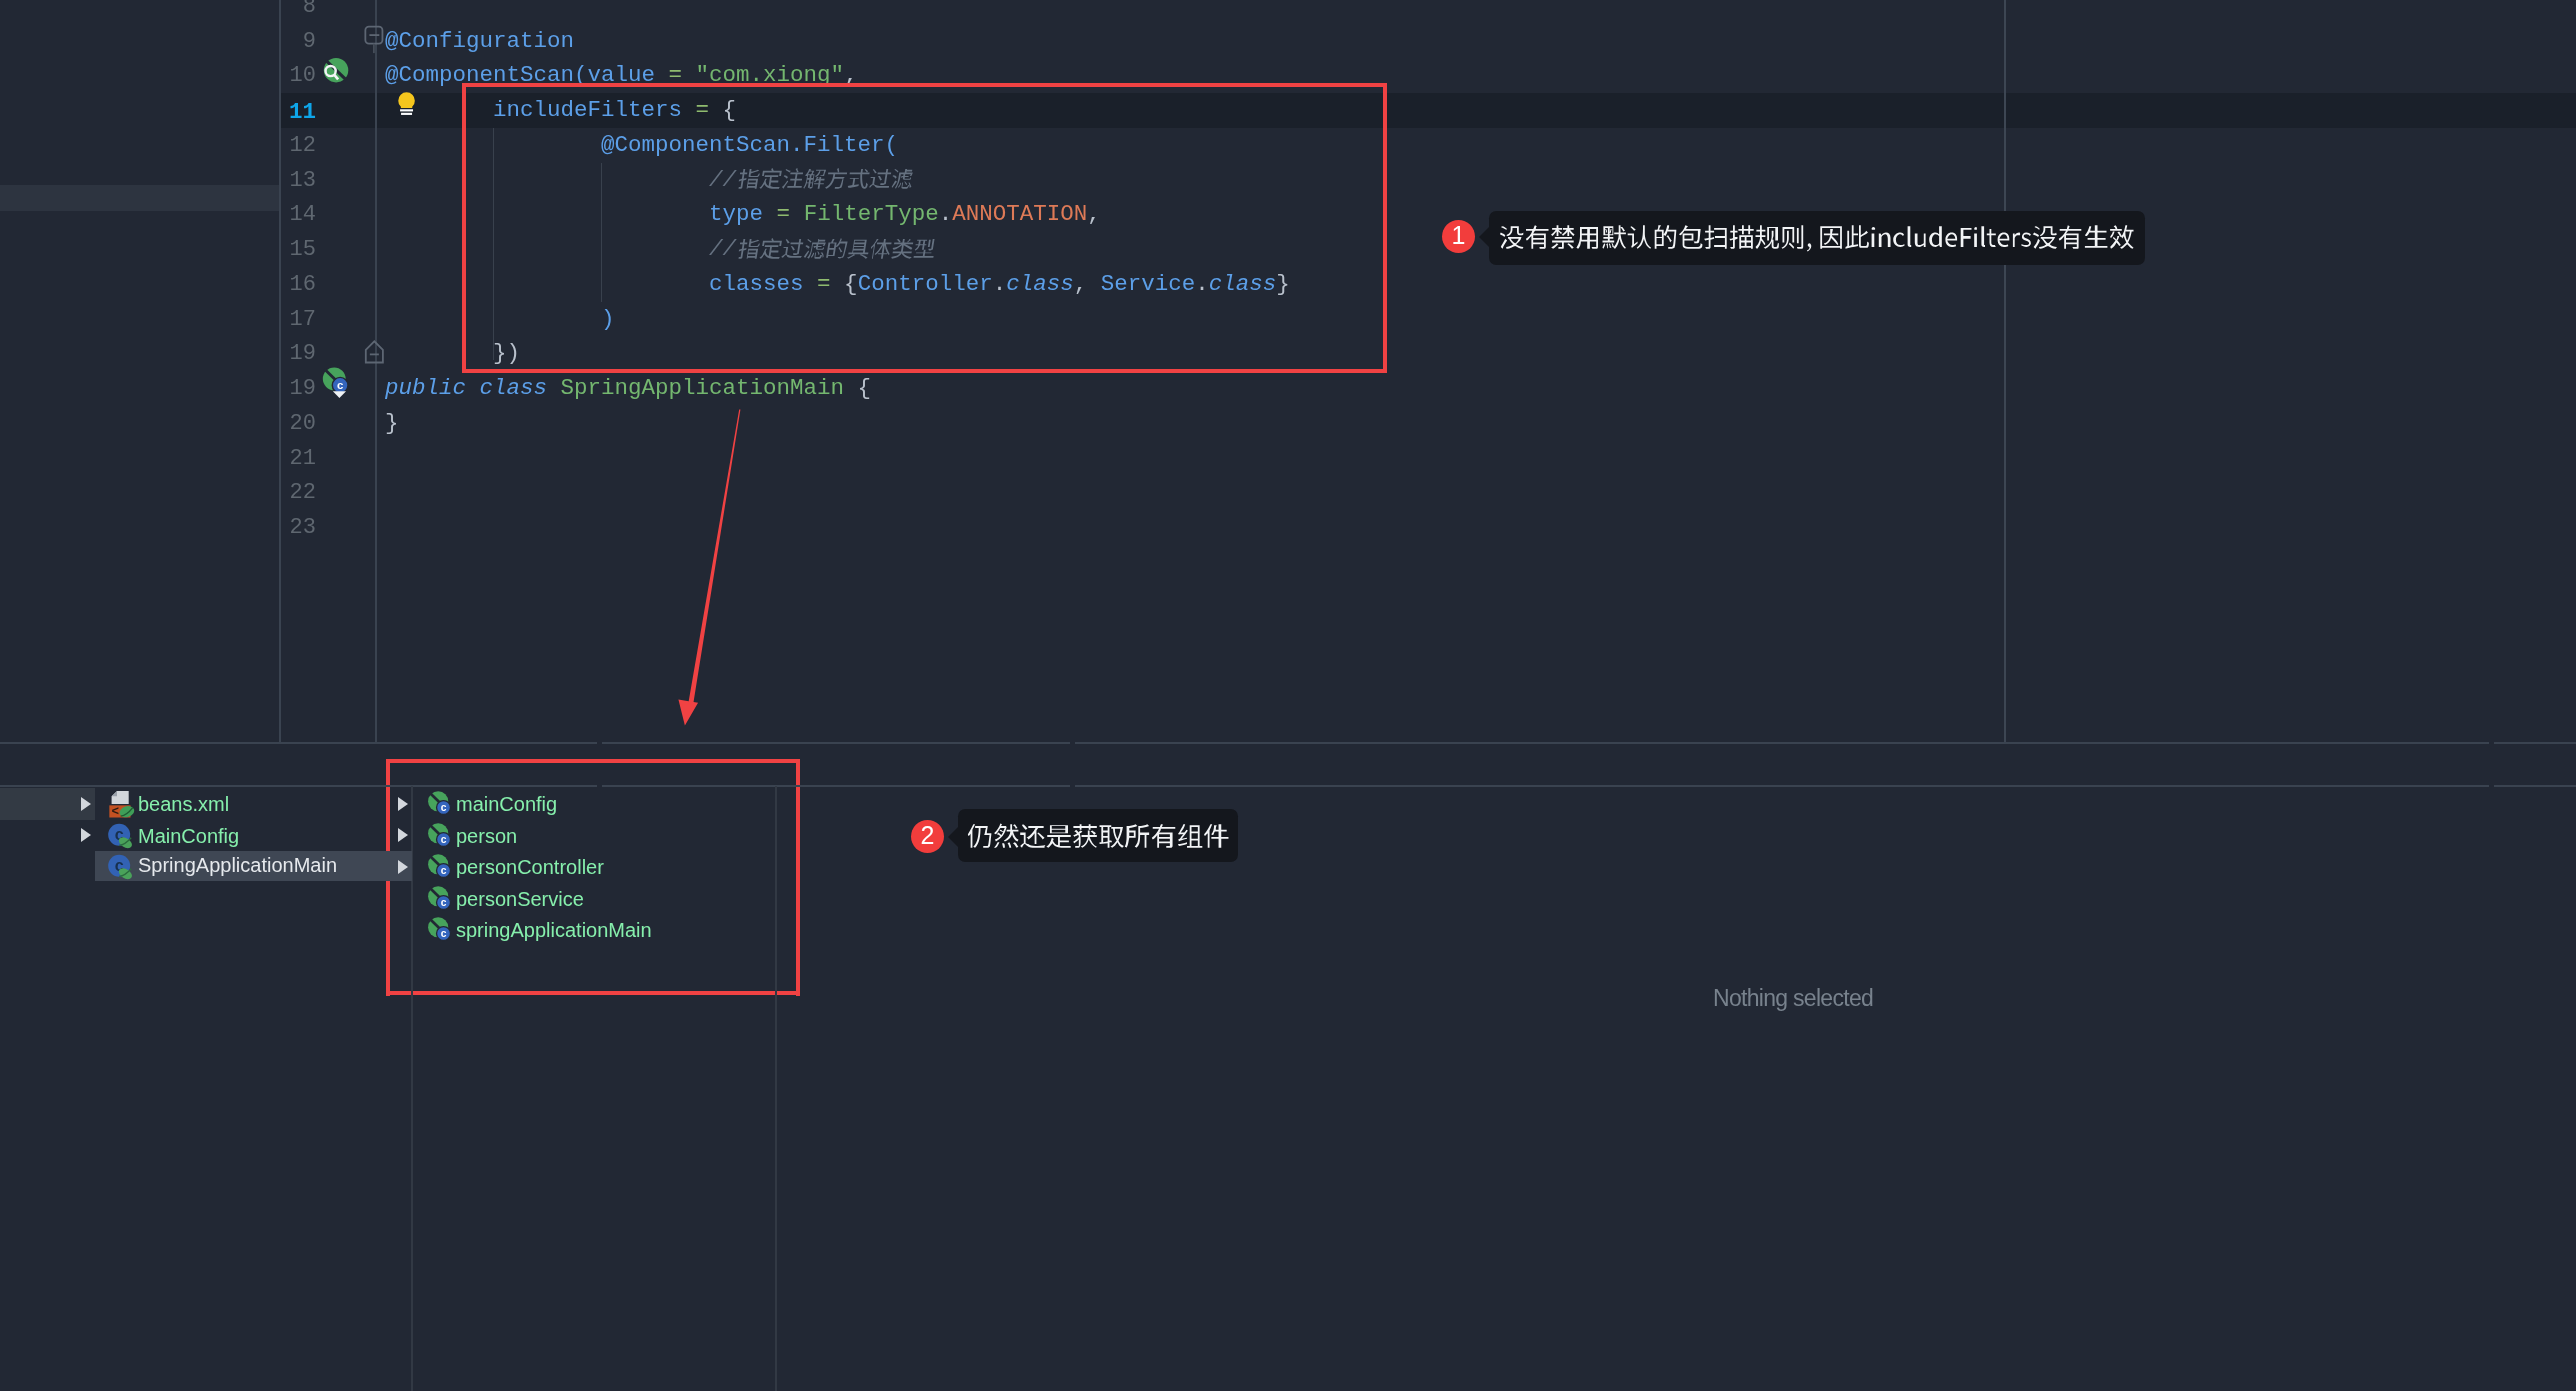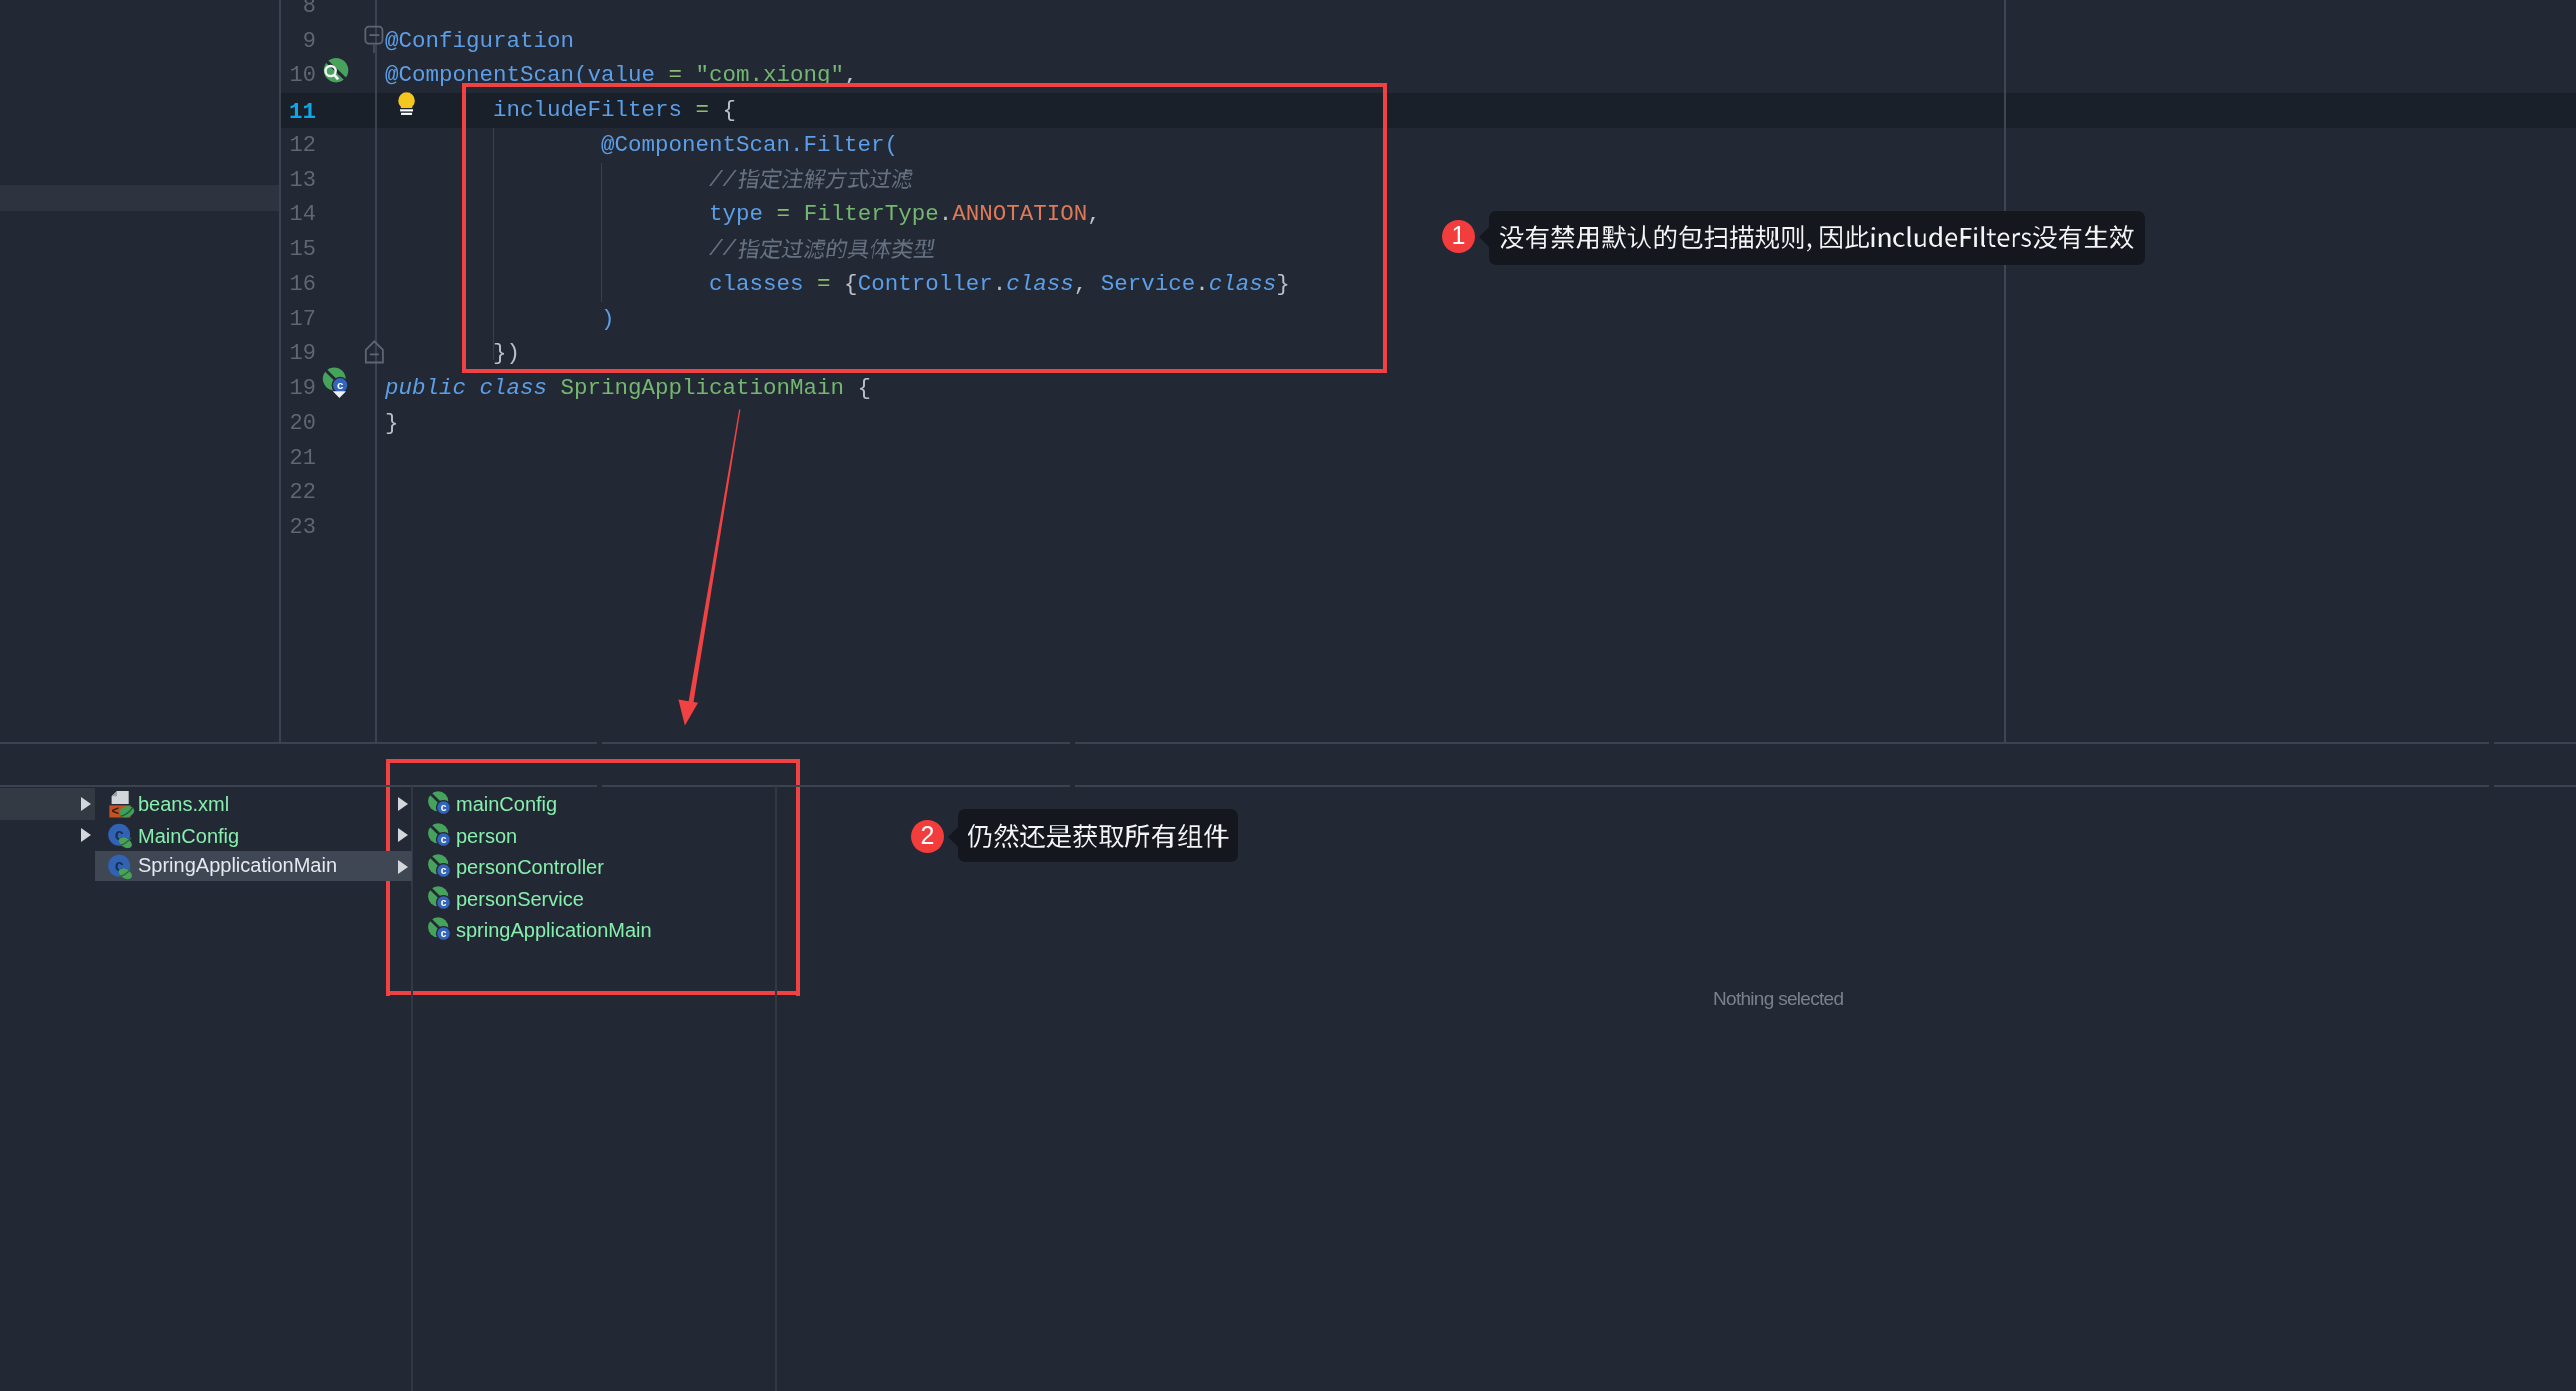--- a/index.html
+++ b/index.html
@@ -163,21 +163,21 @@
 <circle cx="18.5" cy="18.5" r="7.8" fill="#3465bd" stroke="#222834" stroke-width="1.5"></circle>
 <text x="18.5" y="22.5" font-family="Liberation Sans" font-size="11.5" font-weight="bold" fill="#fff" text-anchor="middle">c</text>
 </svg>
 <div class="lbl" style="left:456px;top:915px;font-size:20px">springApplicationMain</div>
 <svg class="abs" style="left:427px;top:917px" width="25" height="25" viewBox="0 0 28 28">
 <circle cx="12.5" cy="11.5" r="11.3" fill="#47a35c"></circle>
 <line x1="3" y1="2" x2="22" y2="20.5" stroke="#222834" stroke-width="3"></line>
 <circle cx="18.5" cy="18.5" r="7.8" fill="#3465bd" stroke="#222834" stroke-width="1.5"></circle>
 <text x="18.5" y="22.5" font-family="Liberation Sans" font-size="11.5" font-weight="bold" fill="#fff" text-anchor="middle">c</text>
 </svg>
-<div class="lbl" style="left:1713px;top:983px;font-size:19px;letter-spacing:-0.7px;color:#78828d">Nothing selected</div>
+<div class="lbl" style="left:1713px;top:983px;font-size:23px;letter-spacing:-0.7px;color:#78828d">Nothing selected</div>
 <div class="abs" style="left:1489px;top:211px;width:656px;height:54px;border-radius:7.2px;background:#14171d"></div>
 <div class="abs" style="left:1479px;top:227px;width:0;height:0;border-top:10px solid transparent;border-bottom:10px solid transparent;border-right:10.8px solid #14171d"></div>
 <div class="abs" style="left:1442px;top:220px;width:33px;height:33px;border-radius:50%;background:#f23d3c"></div>
 <div class="abs" style="left:1442px;top:219px;width:33px;height:33px;text-align:center;font-size:25px;line-height:33px;color:#fff">1</div>
 <svg class="abs" style="left:1499px;top:218px" width="648" height="38" viewBox="0 -32 720 42">
       <g>
         <path d="M2 -22C4 -21 6 -20 8 -19L9 -20C8 -21 5 -23 4 -23ZM1 -14C3 -13 5 -12 6 -11L7 -13C6 -14 4 -15 2 -16ZM2 0 4 2C5 -1 7 -4 9 -7L7 -9C5 -5 3 -2 2 0ZM13 -23V-20C13 -17 12 -15 8 -13C9 -13 9 -12 10 -12C14 -14 15 -17 15 -20V-21H20V-17C20 -14 21 -13 23 -13C23 -13 25 -13 25 -13C26 -13 27 -13 27 -14C27 -14 27 -15 27 -16C27 -16 26 -15 25 -15C25 -15 23 -15 23 -15C22 -15 22 -16 22 -17V-23ZM22 -9C21 -7 20 -5 18 -4C16 -5 14 -7 13 -9ZM10 -11V-9H12L11 -9C12 -7 14 -4 16 -3C13 -1 10 -0 8 0C8 1 8 2 9 2C12 2 15 0 18 -1C20 0 23 2 26 2C26 2 27 1 27 0C24 -0 22 -1 19 -3C22 -5 24 -7 25 -11L24 -11L23 -11Z M40 -24C39 -23 39 -21 38 -20H30V-18H37C36 -14 33 -11 30 -9C30 -8 31 -7 31 -7C33 -8 34 -10 36 -12V2H38V-3H50V-0C50 0 50 0 49 0C48 0 47 0 45 0C45 1 45 2 46 2C48 2 50 2 51 2C51 2 52 1 52 -0V-15H38C39 -16 39 -17 40 -18H55V-20H41C41 -21 41 -22 42 -23ZM38 -8H50V-5H38ZM38 -10V-13H50V-10Z M76 -3C78 -2 80 1 81 2L83 1C82 -1 79 -3 77 -4ZM62 -11V-9H81V-11ZM64 -4C63 -2 60 -1 58 1C59 1 60 2 60 2C62 1 64 -1 66 -3ZM64 -24V-21H59V-19H63C62 -17 60 -15 58 -14C58 -13 59 -13 59 -12C61 -13 62 -15 64 -17V-12H66V-17C67 -16 68 -15 69 -14L70 -16C69 -16 67 -18 66 -19V-19H70V-21H66V-24ZM59 -7V-5H70V-0C70 0 70 0 69 0C69 0 67 0 66 0C66 1 66 2 66 2C69 2 70 2 71 2C72 2 72 1 72 0V-5H83V-7ZM76 -24V-21H71V-19H75C74 -17 72 -15 70 -14C70 -14 71 -13 71 -12C73 -14 75 -15 76 -17V-12H78V-17C79 -15 81 -13 83 -12C83 -13 84 -14 84 -14C82 -15 80 -17 79 -19H83V-21H78V-24Z M90 -22V-12C90 -8 89 -3 86 1C87 1 87 2 88 2C90 0 91 -3 91 -6H98V2H101V-6H108V-1C108 -0 108 0 108 0C107 0 105 0 103 0C103 1 104 2 104 2C106 2 108 2 109 2C110 1 110 1 110 -1V-22ZM92 -20H98V-15H92ZM108 -20V-15H101V-20ZM92 -13H98V-8H92C92 -10 92 -11 92 -12ZM108 -13V-8H101V-13Z M135 -22C136 -20 138 -18 138 -17L140 -18C139 -19 138 -21 137 -22ZM118 -20C119 -19 119 -17 119 -16L120 -16C120 -17 120 -19 119 -20ZM119 -3C120 -2 120 0 120 2L121 1C121 0 121 -2 121 -4ZM122 -3C123 -2 123 -0 123 1L125 1C124 -0 124 -2 123 -4ZM125 -4C126 -2 126 -1 126 0L128 -0C127 -1 127 -3 126 -4ZM117 -4C116 -2 115 -0 115 1L116 2C117 0 118 -2 118 -3ZM124 -20C124 -19 123 -17 123 -16L124 -15C124 -16 125 -18 125 -20ZM133 -24V-17L133 -16H128V-14H133C133 -9 131 -4 127 1C128 1 128 2 129 2C132 -1 133 -5 134 -9C135 -4 137 -0 140 2C140 2 141 1 141 1C138 -2 136 -7 135 -14H141V-16H135L135 -17V-24ZM118 -21H121V-14H118ZM123 -21H126V-14H123ZM116 -11V-9H121V-7L115 -7L115 -5C119 -5 123 -5 128 -5L128 -7L123 -7V-9H127V-11H123V-13H127V-23H116V-13H121V-11Z M146 -22C147 -21 149 -19 150 -18L152 -19C151 -20 149 -22 147 -23ZM160 -24C160 -14 160 -4 153 1C153 1 154 2 154 2C158 -0 160 -5 161 -9C162 -5 164 -0 168 2C168 2 169 1 169 1C163 -3 162 -12 162 -15C162 -18 162 -21 162 -24ZM143 -15V-13H148V-3C148 -2 147 -1 147 -0C147 -0 148 1 148 1C148 1 149 0 154 -4C154 -4 154 -5 154 -6L150 -3V-15Z M186 -12C188 -10 190 -7 190 -5L192 -7C191 -8 189 -11 188 -13ZM177 -24C177 -23 177 -21 176 -19H173V2H175V-1H183V-19H178C178 -21 179 -22 180 -24ZM175 -17H181V-11H175ZM175 -3V-10H181V-3ZM187 -24C186 -20 185 -16 183 -14C183 -13 184 -13 185 -12C186 -14 187 -15 187 -17H195C194 -6 194 -2 193 -1C193 -0 192 -0 192 -0C191 -0 189 -0 188 -0C188 0 188 1 188 2C190 2 192 2 192 2C194 2 194 1 195 1C196 -1 196 -5 197 -18C197 -19 197 -19 197 -19H188C189 -21 189 -22 189 -24Z M207 -24C206 -20 203 -16 200 -14C200 -14 201 -13 202 -13C203 -14 205 -16 206 -18H221C221 -10 221 -7 220 -7C220 -6 220 -6 219 -6C219 -6 218 -6 216 -6C217 -6 217 -5 217 -4C218 -4 220 -4 220 -4C221 -4 222 -5 222 -5C223 -6 223 -10 224 -19C224 -19 224 -20 224 -20H208C208 -21 209 -22 210 -23ZM206 -13H214V-9H206ZM204 -15V-2C204 1 206 2 210 2C211 2 220 2 221 2C225 2 226 1 226 -3C225 -3 225 -4 224 -4C224 -1 223 -0 221 -0C219 -0 211 -0 210 -0C207 -0 206 -1 206 -2V-7H216V-15Z M233 -24V-18H229V-16H233V-10L228 -9L229 -7L233 -8V-0C233 0 233 0 232 0C232 0 231 0 229 0C230 1 230 2 230 2C232 2 233 2 234 2C235 1 235 1 235 -0V-8L239 -9L239 -11L235 -10V-16H239V-18H235V-24ZM239 -21V-19H251V-12H240V-10H251V-2H239V0H251V2H253V-21Z M277 -24V-20H272V-24H270V-20H266V-18H270V-14H272V-18H277V-14H279V-18H283V-20H279V-24ZM269 -5H273V-1H269ZM269 -7V-11H273V-7ZM280 -5V-1H275V-5ZM280 -7H275V-11H280ZM267 -13V2H269V1H280V2H282V-13ZM260 -24V-18H257V-16H260V-10C259 -9 257 -9 256 -9L257 -7L260 -8V-0C260 0 260 0 260 0C259 0 258 0 257 0C257 1 258 2 258 2C259 2 261 2 261 2C262 1 262 1 262 -0V-8L265 -9L265 -11L262 -11V-16H265V-18H262V-24Z M298 -22V-7H300V-21H307V-7H310V-22ZM290 -24V-19H286V-17H290V-14L290 -13H285V-11H290C290 -7 288 -2 285 0C286 1 286 2 287 2C289 -0 291 -4 291 -7C293 -5 294 -3 295 -2L296 -3C296 -4 293 -8 292 -9L292 -11H296V-13H292L292 -14V-17H296V-19H292V-24ZM303 -18V-13C303 -8 302 -3 294 1C295 1 296 2 296 2C300 0 302 -3 303 -6V-1C303 1 304 2 306 2H308C311 2 311 1 311 -4C311 -4 310 -4 310 -5C309 -1 309 -0 308 -0H306C306 -0 305 -0 305 -1V-8H304C304 -10 305 -11 305 -13V-18Z M322 -3C323 -2 326 0 327 2L328 0C327 -1 325 -3 323 -5ZM315 -22V-5H317V-20H326V-5H328V-22ZM336 -24V-1C336 -0 336 -0 335 -0C335 0 333 0 331 -0C331 1 332 2 332 2C334 2 336 2 337 2C338 1 338 1 338 -1V-24ZM331 -21V-4H333V-21ZM320 -18V-10C320 -7 320 -2 314 1C314 1 315 2 315 2C321 -1 322 -6 322 -10V-18Z M343 5C345 4 347 2 347 -1C347 -2 346 -4 345 -4C344 -4 343 -3 343 -2C343 -1 344 0 345 0L345 0C345 2 344 3 342 4Z M368 -20C368 -18 368 -16 368 -15H361V-13H368C367 -9 366 -5 361 -4C362 -3 362 -2 362 -2C366 -4 368 -6 369 -10C372 -7 375 -4 376 -2L377 -3C376 -6 373 -9 370 -12L370 -13H377V-15H370C370 -16 371 -18 371 -20ZM357 -23V2H359V1H379V2H381V-23ZM359 -1V-21H379V-1Z M385 -0 385 2C389 1 394 0 399 -1L399 -3L394 -2V-13H399V-15H394V-24H392V-2L389 -1V-18H387V-1ZM400 -24V-3C400 1 401 1 403 1C404 1 407 1 408 1C410 1 411 -0 411 -5C410 -5 410 -5 409 -6C409 -2 409 -1 407 -1C407 -1 404 -1 404 -1C402 -1 402 -1 402 -2V-11C405 -13 408 -14 410 -16L408 -18C407 -16 405 -15 402 -13V-24Z M414 0H417V-15H414ZM416 -19C417 -19 418 -19 418 -20C418 -21 417 -22 416 -22C415 -22 414 -21 414 -20C414 -19 415 -19 416 -19Z M422 0H425V-11C426 -13 428 -14 429 -14C431 -14 432 -12 432 -9V0H435V-10C435 -14 433 -16 430 -16C428 -16 426 -15 425 -13H425L424 -15H422Z M446 0C448 0 449 -0 451 -2L450 -3C449 -2 447 -2 446 -2C443 -2 441 -4 441 -8C441 -11 443 -14 446 -14C447 -14 448 -13 449 -12L450 -14C449 -15 448 -16 446 -16C442 -16 438 -13 438 -8C438 -3 442 0 446 0Z M457 0C458 0 458 0 458 0L458 -2C458 -2 458 -2 457 -2C457 -2 457 -2 457 -3V-23H454V-3C454 -1 455 0 457 0Z M467 0C469 0 470 -1 472 -2H472L472 0H474V-15H472V-4C470 -3 469 -2 467 -2C465 -2 465 -3 465 -6V-15H462V-6C462 -2 463 0 467 0Z M485 0C486 0 488 -1 489 -2H489L490 0H492V-23H489V-17L489 -14C488 -15 487 -16 485 -16C481 -16 478 -13 478 -8C478 -3 481 0 485 0ZM485 -2C483 -2 481 -4 481 -8C481 -11 483 -14 485 -14C487 -14 488 -13 489 -12V-4C488 -2 487 -2 485 -2Z M503 0C505 0 507 -0 508 -1L507 -3C506 -2 505 -2 504 -2C501 -2 499 -4 498 -7H509C509 -7 509 -8 509 -9C509 -13 507 -16 503 -16C499 -16 496 -13 496 -8C496 -3 499 0 503 0ZM498 -9C499 -12 501 -14 503 -14C505 -14 507 -12 507 -9Z M513 0H516V-9H524V-12H516V-19H525V-21H513Z M528 0H531V-15H528ZM530 -19C531 -19 531 -19 531 -20C531 -21 531 -22 530 -22C529 -22 528 -21 528 -20C528 -19 529 -19 530 -19Z M539 0C540 0 540 0 540 0L540 -2C540 -2 540 -2 540 -2C539 -2 539 -2 539 -3V-23H536V-3C536 -1 537 0 539 0Z M549 0C550 0 551 0 552 -0L551 -2C551 -2 550 -2 550 -2C548 -2 547 -3 547 -5V-13H552V-15H547V-20H545L545 -15L542 -15V-13H545V-5C545 -2 546 0 549 0Z M561 0C563 0 565 -0 566 -1L565 -3C564 -2 563 -2 562 -2C559 -2 557 -4 556 -7H567C567 -7 567 -8 567 -9C567 -13 565 -16 561 -16C557 -16 554 -13 554 -8C554 -3 557 0 561 0ZM556 -9C557 -12 559 -14 561 -14C563 -14 565 -12 565 -9Z M571 0H573V-10C574 -13 576 -13 577 -13C578 -13 578 -13 579 -13L579 -15C579 -16 578 -16 578 -16C576 -16 574 -15 573 -13H573L573 -15H571Z M586 0C589 0 591 -2 591 -4C591 -7 589 -8 587 -9C585 -10 583 -10 583 -12C583 -13 584 -14 586 -14C588 -14 589 -13 590 -12L591 -14C590 -15 588 -16 586 -16C583 -16 581 -14 581 -11C581 -9 583 -8 585 -7C587 -6 589 -6 589 -4C589 -3 588 -2 586 -2C584 -2 583 -2 581 -3L580 -2C581 -1 584 0 586 0Z M595 -22C597 -21 599 -20 600 -19L601 -20C600 -21 598 -23 596 -23ZM593 -14C595 -13 598 -12 599 -11L600 -13C599 -14 596 -15 595 -16ZM594 0 596 2C598 -1 600 -4 601 -7L599 -9C598 -5 596 -2 594 0ZM605 -23V-20C605 -17 604 -15 601 -13C601 -13 602 -12 602 -12C606 -14 607 -17 607 -20V-21H613V-17C613 -14 613 -13 615 -13C616 -13 617 -13 618 -13C619 -13 619 -13 620 -14C620 -14 619 -15 619 -16C619 -16 618 -15 618 -15C617 -15 616 -15 615 -15C615 -15 615 -16 615 -17V-23ZM615 -9C614 -7 612 -5 610 -4C608 -5 607 -7 605 -9ZM602 -11V-9H604L603 -9C605 -7 606 -4 608 -3C606 -1 603 -0 600 0C600 1 601 2 601 2C604 2 607 0 610 -1C612 0 615 2 618 2C619 2 619 1 620 0C617 -0 614 -1 612 -3C614 -5 616 -7 618 -11L616 -11L616 -11Z M632 -24C632 -23 631 -21 631 -20H623V-18H630C628 -14 625 -11 622 -9C622 -8 623 -7 623 -7C625 -8 627 -10 628 -12V2H630V-3H642V-0C642 0 642 0 641 0C641 0 639 0 637 0C638 1 638 2 638 2C640 2 642 2 643 2C644 2 644 1 644 -0V-15H630C631 -16 632 -17 632 -18H647V-20H633C633 -21 634 -22 634 -23ZM630 -8H642V-5H630ZM630 -10V-13H642V-10Z M656 -23C655 -19 653 -15 651 -13C651 -13 652 -12 653 -12C654 -13 655 -14 656 -16H662V-10H654V-8H662V-1H651V1H676V-1H665V-8H674V-10H665V-16H675V-18H665V-24H662V-18H657C657 -20 658 -21 658 -23Z M682 -17C682 -15 680 -13 679 -11C679 -11 680 -10 680 -10C682 -11 683 -14 684 -17ZM687 -16C688 -15 690 -13 690 -11L692 -12C691 -14 690 -16 689 -17ZM683 -23C684 -22 685 -21 685 -20H679V-18H692V-20H686L687 -20C687 -21 686 -23 685 -24ZM682 -10C683 -9 684 -8 685 -7C683 -4 681 -2 679 0C679 0 680 1 680 2C683 -0 685 -2 686 -5C688 -3 689 -2 689 -1L691 -2C690 -3 689 -5 687 -7C688 -8 689 -10 689 -12L687 -12C687 -11 687 -10 686 -8C685 -9 684 -10 683 -11ZM696 -17H701C700 -13 700 -10 698 -7C697 -9 696 -12 696 -15ZM696 -24C695 -19 694 -14 691 -11C692 -11 693 -10 693 -9C693 -10 694 -11 694 -12C695 -9 696 -7 697 -5C695 -3 693 -1 690 1C691 1 691 2 692 2C694 1 696 -1 698 -3C700 -1 701 1 704 2C704 2 705 1 705 1C703 -1 701 -3 699 -5C701 -8 702 -12 703 -17H705V-19H697C697 -20 698 -22 698 -24Z" fill="#f2f4f6"></path>
       </g>
     </svg>
 <div class="abs" style="left:958px;top:809px;width:280px;height:53px;border-radius:7.2px;background:#14171d"></div>

